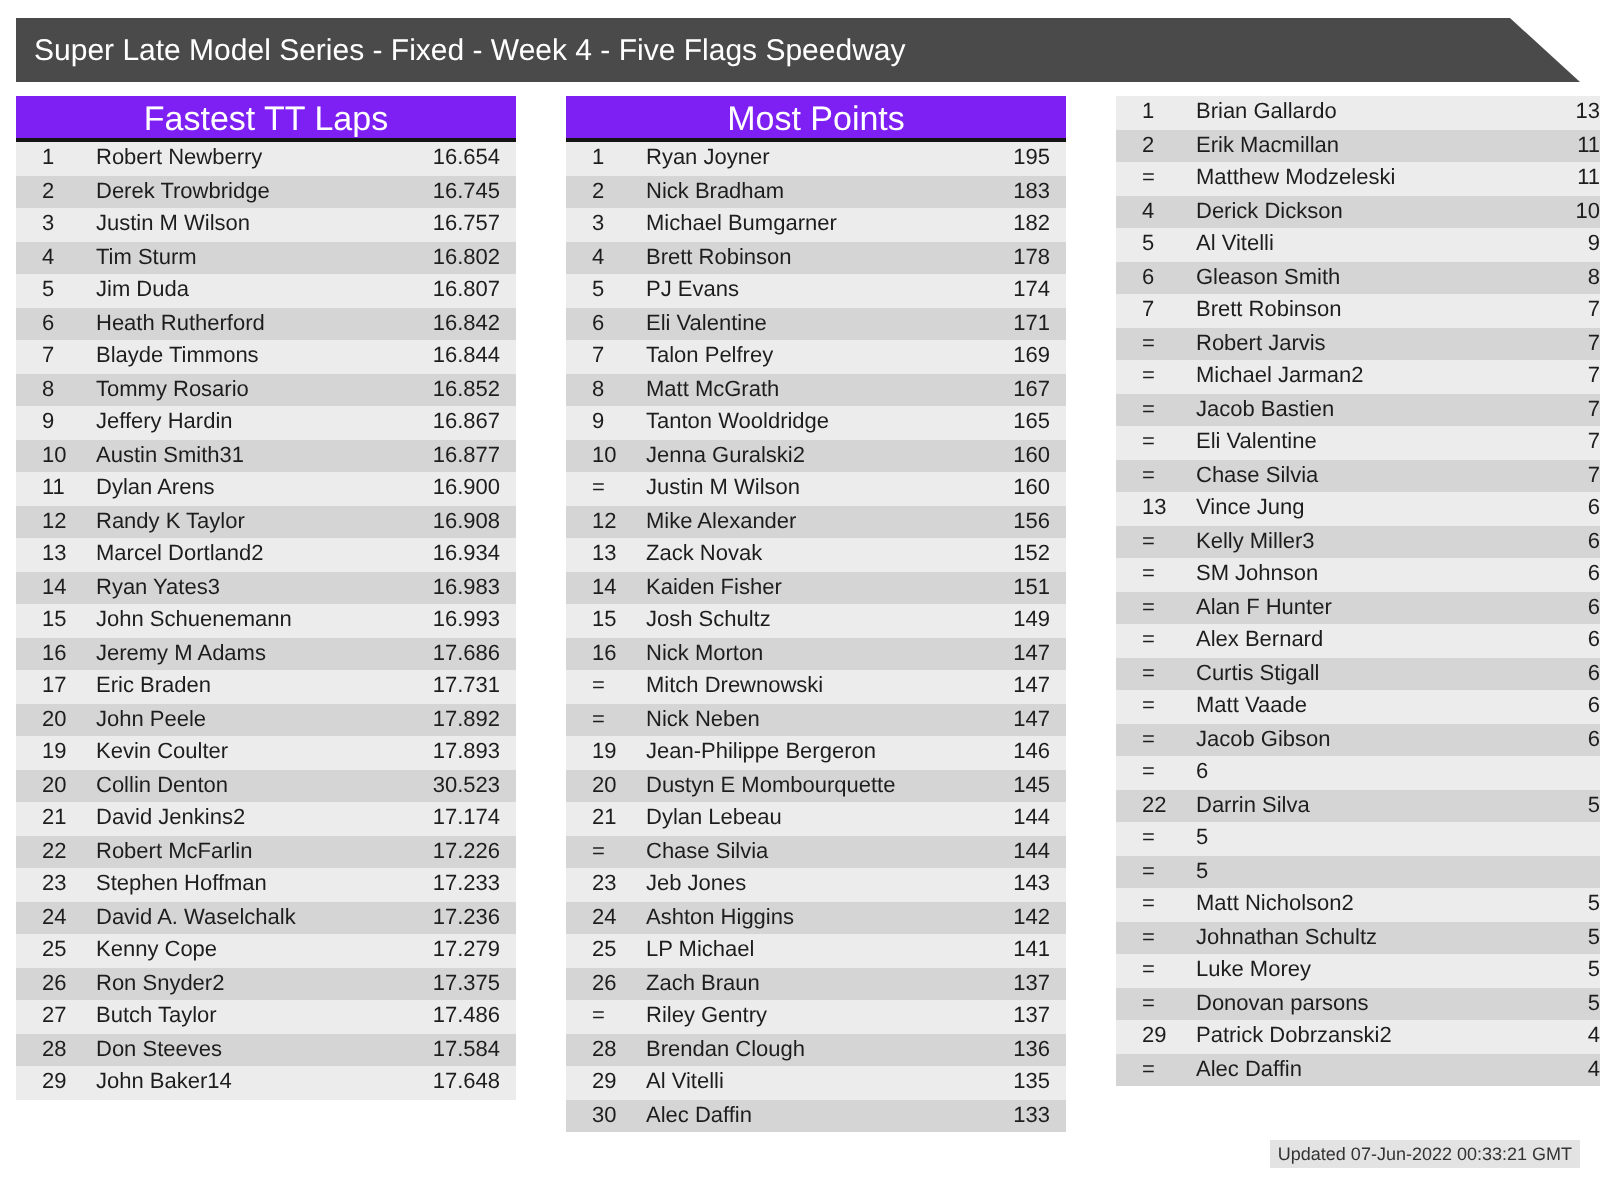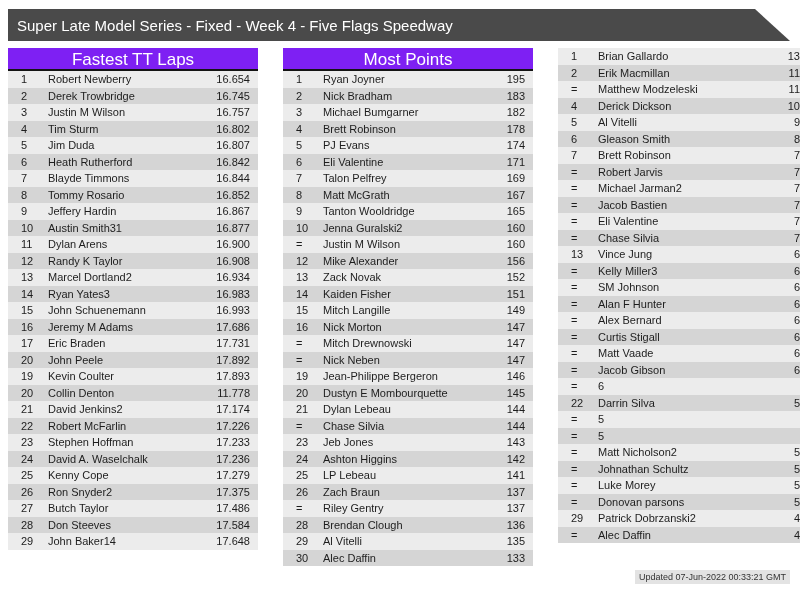--- a/index.html
+++ b/index.html
@@ -163,21 +163,21 @@
           <span class="val">17.892</span>
         </div>
         <div class="row light">
           <span class="rank">19</span>
           <span class="name">Kevin Coulter</span>
           <span class="val">17.893</span>
         </div>
         <div class="row dark">
           <span class="rank">20</span>
           <span class="name">Collin Denton</span>
-          <span class="val">11.778</span>
+          <span class="val">30.523</span>
         </div>
         <div class="row light">
           <span class="rank">21</span>
           <span class="name">David Jenkins2</span>
           <span class="val">17.174</span>
         </div>
         <div class="row dark">
           <span class="rank">22</span>
           <span class="name">Robert McFarlin</span>
           <span class="val">17.226</span>
@@ -287,21 +287,21 @@
           <span class="name">Zack Novak</span>
           <span class="val">152</span>
         </div>
         <div class="row dark">
           <span class="rank">14</span>
           <span class="name">Kaiden Fisher</span>
           <span class="val">151</span>
         </div>
         <div class="row light">
           <span class="rank">15</span>
-          <span class="name">Mitch Langille</span>
+          <span class="name">Josh Schultz</span>
           <span class="val">149</span>
         </div>
         <div class="row dark">
           <span class="rank">16</span>
           <span class="name">Nick Morton</span>
           <span class="val">147</span>
         </div>
         <div class="row light">
           <span class="rank">=</span>
           <span class="name">Mitch Drewnowski</span>
@@ -337,21 +337,21 @@
           <span class="name">Jeb Jones</span>
           <span class="val">143</span>
         </div>
         <div class="row dark">
           <span class="rank">24</span>
           <span class="name">Ashton Higgins</span>
           <span class="val">142</span>
         </div>
         <div class="row light">
           <span class="rank">25</span>
-          <span class="name">LP Lebeau</span>
+          <span class="name">LP Michael</span>
           <span class="val">141</span>
         </div>
         <div class="row dark">
           <span class="rank">26</span>
           <span class="name">Zach Braun</span>
           <span class="val">137</span>
         </div>
         <div class="row light">
           <span class="rank">=</span>
           <span class="name">Riley Gentry</span>

